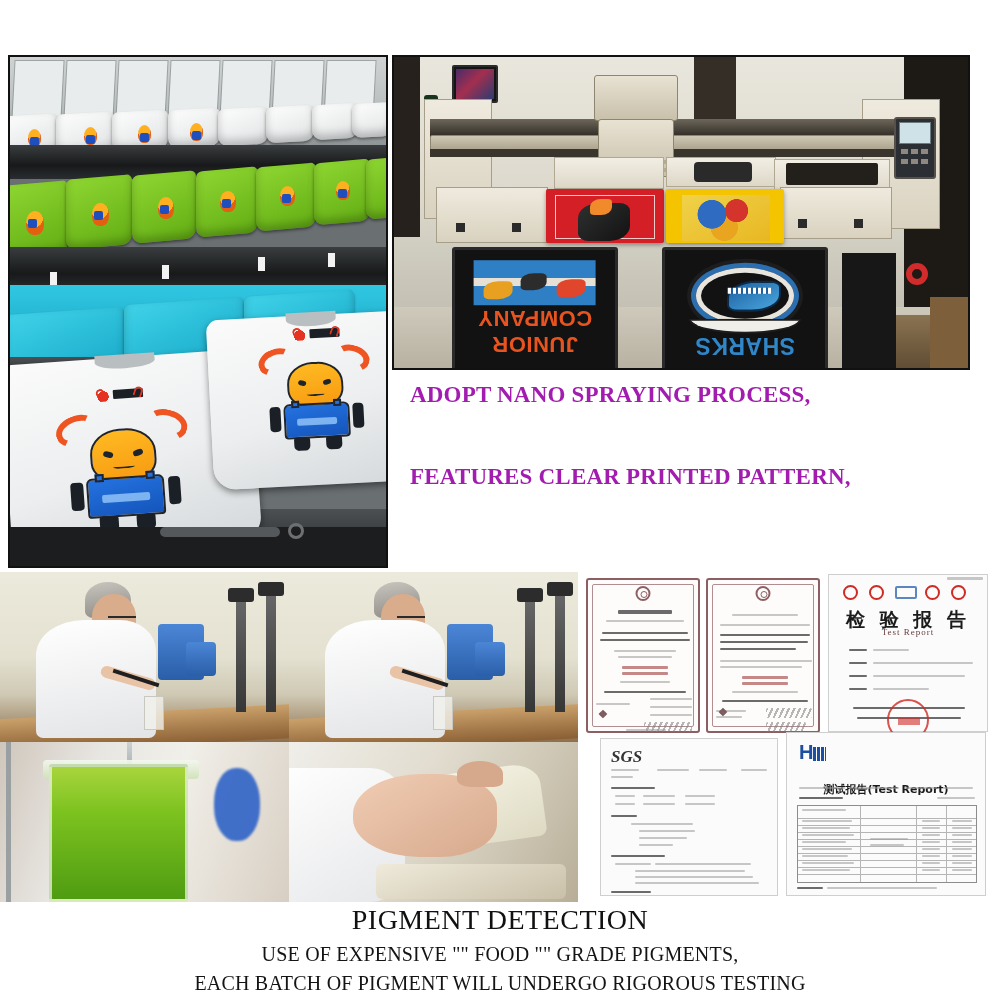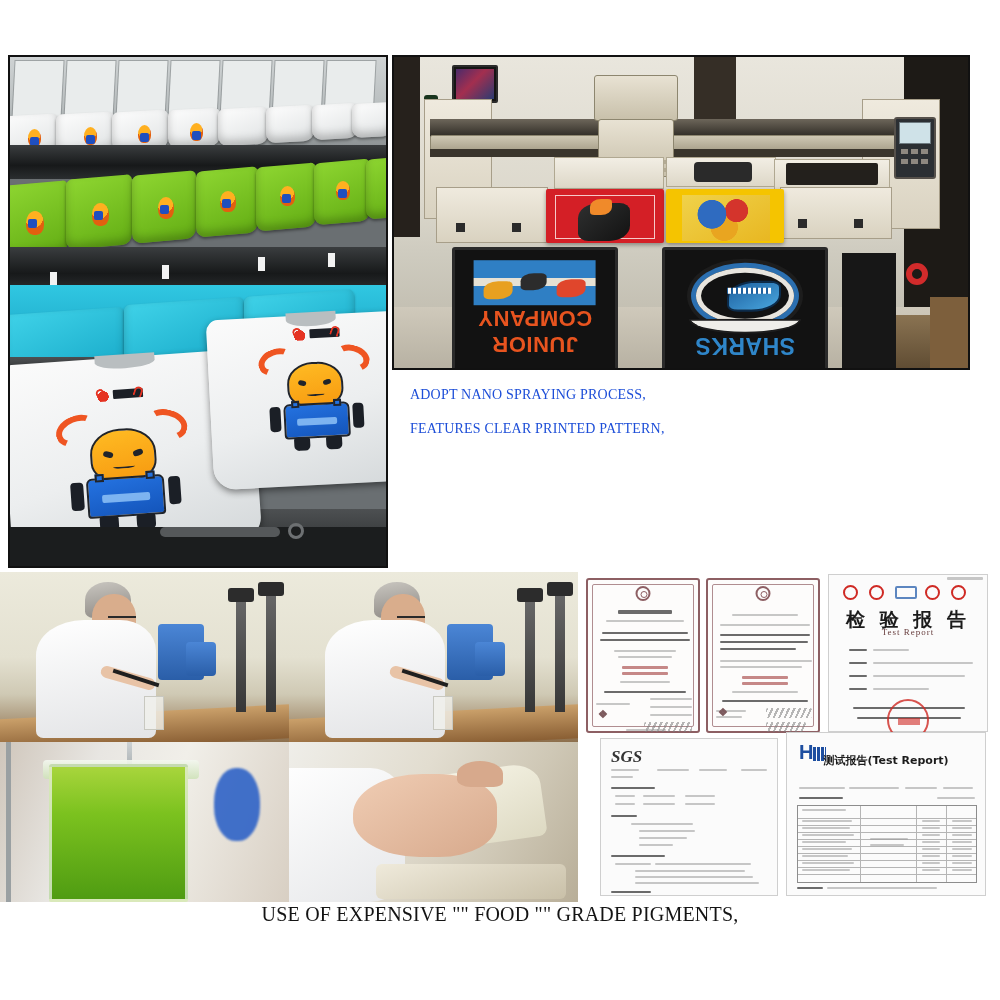--- a/index.html
+++ b/index.html
@@ -156,23 +156,23 @@
   .shark-art .teeth { position:absolute; left:30%; top:50%; width:34%; height:8%;
      background: repeating-linear-gradient(90deg,#fff 0 3px, #1d5f9e 3px 5px); }
   .shark-art .banner { position:absolute; left:6%; top:-4%; width:88%; height:20%;
      background:#efeee9; border:2px solid #1d1d1d; border-radius:50% 50% 0 0 / 100% 100% 0 0; }
   .floor-tile { position:absolute; background: linear-gradient(180deg,#cfc9bb,#b6b0a1); }
 
   
   #pattern-block { position:absolute; left:392px; top:378px; width:600px; height:180px; }
   .blk-head { font-size:29px; font-weight:700; letter-spacing:.5px; color:#111;
               padding-left:32px; line-height:40px; }
-  .blk-line { font-size:14px; color:#1d4ed8; line-height:34px; letter-spacing:.2px; }
+  .blk-line { font-size:23px; color:#a21caf; line-height:34px; letter-spacing:.2px;font-weight:bold; }
   .blk-line.i1 { padding-left:18px; }
-  .blk-line.i2 { padding-left:18px; }
+  .blk-line.i2 { padding-left:18px;margin-top:48px; }
   .blk-line.i3 { padding-left:32px; }
 
   
   #panel-lab-a { left:0px;   top:572px; width:289px; height:170px; }
   #panel-lab-b { left:289px; top:572px; width:289px; height:170px; }
   #panel-beaker{ left:0px;   top:742px; width:289px; height:160px; }
   #panel-hands { left:289px; top:742px; width:289px; height:160px; }
 
   .lab-bg { position:absolute; inset:0;
     background: linear-gradient(180deg,#eceadc 0%, #e4e1d1 50%, #cfc9b4 72%, #8d6f4c 100%); }
@@ -630,21 +630,21 @@
       <div class="ln dk" style="left:20px; top:113px; width:18px;"></div>
       <div class="ln" style="left:44px; top:113px; width:56px;"></div>
 
       <div class="ln dk" style="left:24px; top:132px; width:112px;"></div>
       <div class="ln dk" style="left:28px; top:142px; width:104px;"></div>
       <div class="redstamp" style="left:58px; top:124px;"></div>
     </div>
 
     <div class="cert cert-report" style="left:206px; top:160px; width:200px; height:164px;">
       <div class="h-logo" style="left:12px; top:8px; font-size:20px;">H<span class="bars"></span></div>
-      <div class="cn-title" style="top:20px; font-size:11px; color:#1b1b1b;">测试报告(Test Report)</div>
+      <div class="cn-title" style="top:49px; font-size:11px; color:#1b1b1b;">测试报告(Test Report)</div>
       <div class="ln" style="left:12px; top:54px; width:46px;"></div>
       <div class="ln" style="left:62px; top:54px; width:50px;"></div>
       <div class="ln" style="left:118px;top:54px; width:32px;"></div>
       <div class="ln" style="left:156px;top:54px; width:30px;"></div>
       <div class="ln dk" style="left:12px; top:64px; width:44px;"></div>
       <div class="ln" style="left:150px; top:64px; width:38px;"></div>
 
       <div class="tbl" style="left:10px; top:72px; width:180px; height:78px;">
         <div class="tcol" style="left:62px;"></div>
         <div class="tcol" style="left:118px;"></div>
@@ -685,16 +685,18 @@
         <div class="ln" style="left:154px; top:63px; width:20px;"></div>
         <div class="ln" style="left:72px; top:32px; width:38px;"></div>
         <div class="ln" style="left:72px; top:38px; width:34px;"></div>
       </div>
       <div class="ln dk" style="left:10px; top:154px; width:26px;"></div>
       <div class="ln" style="left:40px; top:154px; width:110px;"></div>
     </div>
   </div>
 
   <div id="pigment-block">
+    <div class="pig-head">PIGMENT DETECTION</div>
     <div class="pig-line">USE OF EXPENSIVE "" FOOD "" GRADE PIGMENTS,</div>
+    <div class="pig-line">EACH BATCH OF PIGMENT WILL UNDERGO RIGOROUS TESTING</div>
   </div>
 
 </div>
 
 </body></html>

